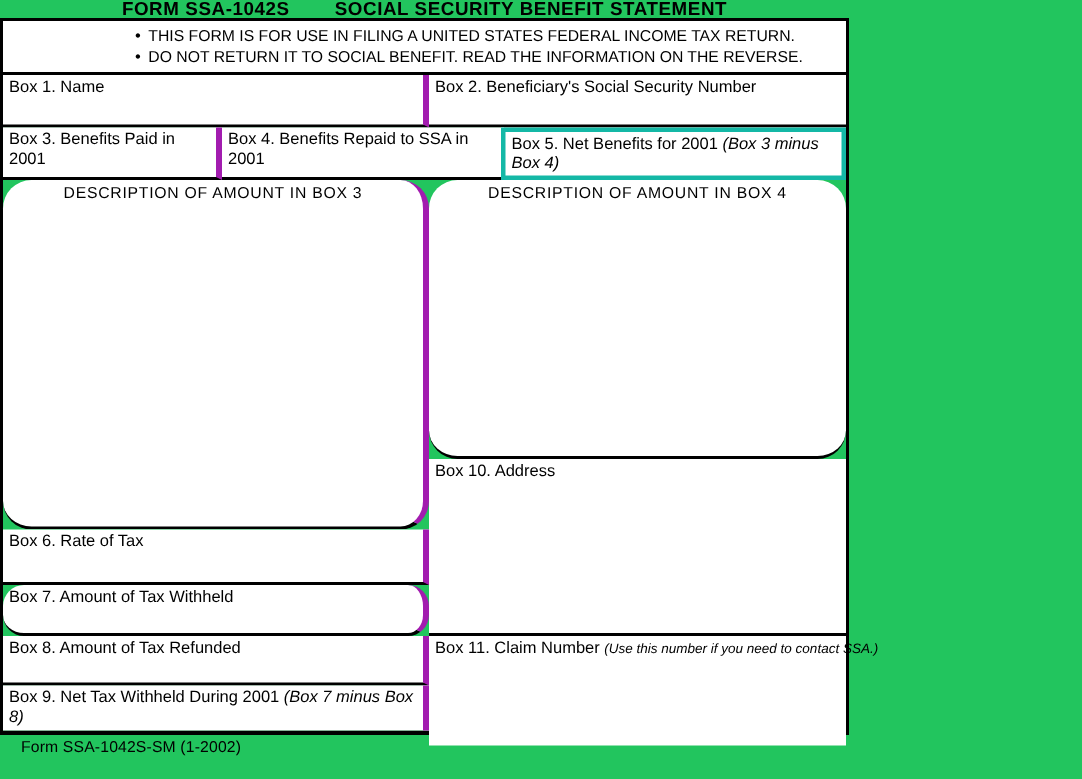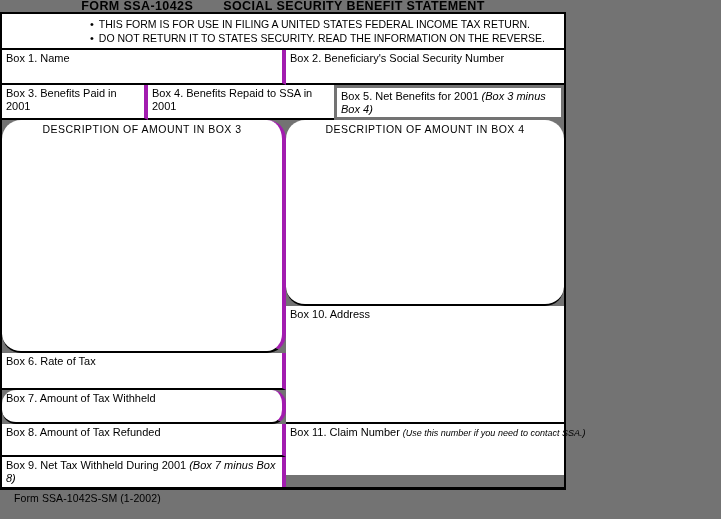--- a/index.html
+++ b/index.html
@@ -1,19 +1,19 @@
 <!DOCTYPE html>
 <html><head>
 <meta charset="utf-8">
 <style>
   html,body{margin:0;padding:0;background:#fff;}
   #page{
     position:relative;
     width:721px;height:519px;
-    background:#737373;
+    background:#22c55e;
     font-family:"Liberation Sans", sans-serif;
     color:#000;
     overflow:hidden;
   }
   
   #title-row{
     position:absolute;left:0;top:0;width:566px;height:12px;
     display:flex;justify-content:center;gap:30px;
     font-size:12.5px;font-weight:bold;letter-spacing:.4px;line-height:12px;
     white-space:nowrap;
@@ -38,21 +38,21 @@
   #tax-year{
     position:absolute;left:6px;top:0px;
     font-size:34px;font-weight:bold;line-height:34px;letter-spacing:1px;
   }
   #bullets{position:absolute;left:88px;top:4px;}
   .bullet-line{font-size:10.5px;line-height:13.5px;white-space:nowrap;}
   .bullet-glyph{display:inline-block;margin-right:5px;font-size:11px;}
   
   .desc-cell{text-align:center;font-size:10.5px;letter-spacing:.5px;padding-top:3px;border-radius:19px;}
   
-  #box5-cell{border:3px solid #737373;z-index:2;}
+  #box5-cell{border:3px solid #14b8a6;z-index:2;}
   
   #footer-line{
     position:absolute;left:14px;top:492px;
     font-size:10.5px;letter-spacing:.1px;
   }
 </style>
 </head>
 <body>
 
 <div id="page">
@@ -63,21 +63,21 @@
   </div>
 
   <div id="form-table">
 
     <div class="cell b-b" id="header-row">
       <div id="bullets">
         <div class="bullet-line">
           <span class="bullet-glyph">•</span><span>THIS FORM IS FOR USE IN FILING A UNITED STATES FEDERAL INCOME TAX RETURN.</span>
         </div>
         <div class="bullet-line">
-          <span class="bullet-glyph">•</span><span>DO NOT RETURN IT TO STATES SECURITY. READ THE INFORMATION ON THE REVERSE.</span>
+          <span class="bullet-glyph">•</span><span>DO NOT RETURN IT TO SOCIAL BENEFIT. READ THE INFORMATION ON THE REVERSE.</span>
         </div>
       </div>
     </div>
 
     <div class="cell b-r b-b" style="left:0;top:36px;width:284px;height:35px;">
       <span class="label">Box 1. Name</span>
     </div>
     <div class="cell b-b" style="left:284px;top:36px;width:278px;height:35px;">
       <span class="label">Box 2. Beneficiary's Social Security Number</span>
     </div>
@@ -109,21 +109,21 @@
     <div class="cell b-r b-b" style="left:0;top:376px;width:284px;height:34px;border-radius:14px;">
       <span class="label">Box 7. Amount of Tax Withheld</span>
     </div>
     <div class="cell b-r b-b" style="left:0;top:410px;width:284px;height:33px;">
       <span class="label">Box 8. Amount of Tax Refunded</span>
     </div>
     <div class="cell b-r" style="left:0;top:443px;width:284px;height:30px;">
       <span class="label">Box 9. Net Tax Withheld During 2001</span><span class="note">(Box 7 minus Box 8)</span>
     </div>
 
-    <div class="cell" style="left:284px;top:410px;width:278px;height:51px;white-space:nowrap;">
+    <div class="cell" style="left:284px;top:410px;width:278px;height:73px;white-space:nowrap;">
       <span class="label">Box 11. Claim Number</span><span class="note" style="font-size:9px;">(Use this number if you need to contact SSA.)</span>
     </div>
 
   </div>
 
   <div id="footer-line">Form SSA-1042S-SM (1-2002)</div>
 
 </div>
 
 </body></html>

